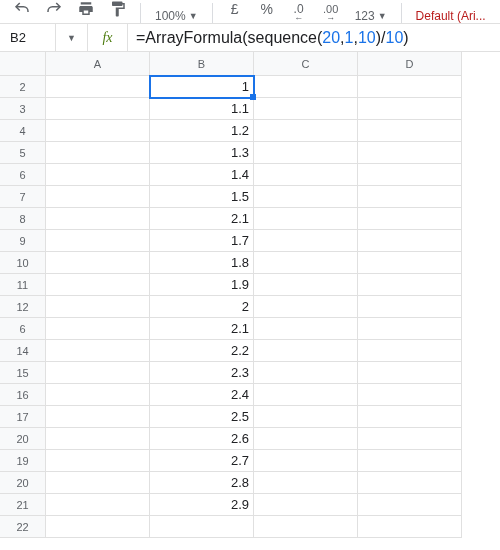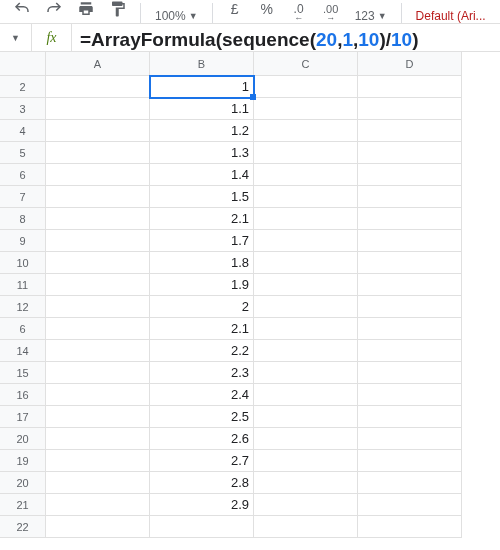--- a/index.html
+++ b/index.html
@@ -87,26 +87,25 @@
       justify-content: center;
       font-style: italic;
       color: #4d7c0f;
       font-family: serif;
       font-size: 14px;
       border-right: 1px solid #e0e0e0;
     }
     .formula-input {
       flex: 1;
       display: flex;
-      align-items: flex-end;
+      align-items: center;
       padding-left: 8px;
       font-family: Arial;
-      font-size: 19px;
+      font-size: 16px;
       white-space: nowrap;
-      font-weight: bold;
     }
     .formula-input .num { color: #1a73e8; }
     .grid {
       display: grid;
       grid-template-columns: 46px 104px 104px 104px 104px;
     }
     .hdr, .rowhdr {
       background: #f8f9fa;
       border-right: 1px solid #e0e0e0;
       border-bottom: 1px solid #e0e0e0;
@@ -200,20 +199,21 @@
   </div>
   <div class="zoom">
     <span>123</span>
     <span class="caret">▼</span>
   </div>
   <div class="sep"></div>
   <div class="font">Default (Ari...</div>
 </div>
 
 <div class="formula-bar">
+  <div class="cell-ref">B2</div>
   <div class="ref-dd">
       <span class="caret">▼</span>
     </div>
   <div class="fx">fx</div>
   <div class="formula-input">
     <span>=ArrayFormula(sequence(</span>
       <span class="num">20</span>
       <span>,</span>
       <span class="num">1</span>
       <span>,</span>

